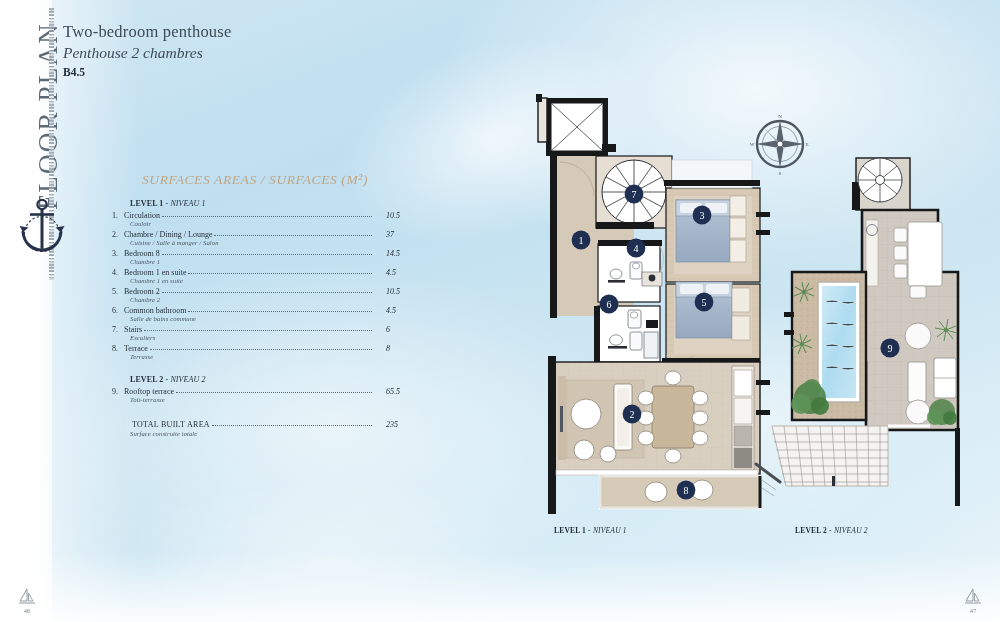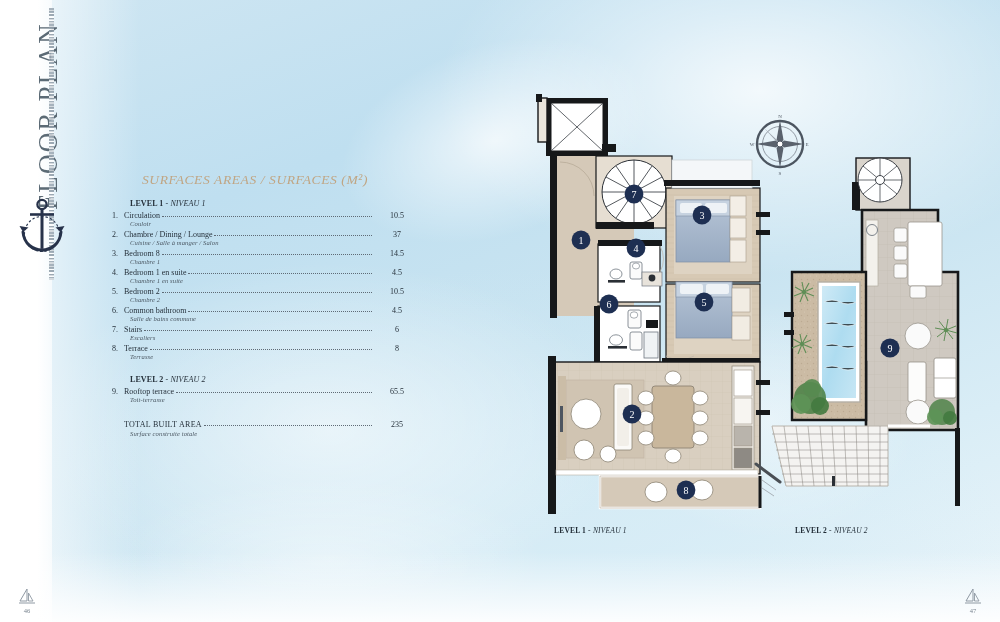--- a/index.html
+++ b/index.html
@@ -90,28 +90,28 @@
   .lvl i { font-style:italic; }
   .lvl.second { margin-top:15px; }
 
   .row { position:relative; display:flex; align-items:baseline; font-size:8px; color:#26313b; }
   .row .num { width:16px; text-align:right; padding-right:6px; flex:0 0 auto; }
   .row .en { flex:0 0 auto; white-space:nowrap; }
   .row .dots {
     flex:1 1 auto; margin:0 2px 0 2px; position:relative; top:-1px;
     border-bottom:1px dotted #5f6b76; height:5px; min-width:6px;
   }
-  .row .val { flex:0 0 34px; text-align:center; padding-left:12px; white-space:nowrap; }
+  .row .val { flex:0 0 34px; text-align:left; padding-left:12px; white-space:nowrap;font-style:italic; }
   .sub {
     font-size:6.6px; font-style:italic; color:#4a5661;
     margin:0 0 3px 22px; letter-spacing:.1px;
   }
 
   .total { margin-top:17px; }
-  .total .row .en { font-size:8px; letter-spacing:.3px; }
+  .total .row .en { font-size:8px; letter-spacing:.3px;margin-left:8px; }
   .total .sub { margin-top:1px; }
 
   
   .plan { position:absolute; }
   .caption {
     position:absolute; font-size:7.5px; color:#1f2a34; letter-spacing:.2px; white-space:nowrap;
   }
   .caption b{font-weight:bold;}
   .caption i{font-style:italic;}
 
@@ -142,20 +142,25 @@
       <circle cx="28" cy="8.5" r="4.6" fill="none" stroke="#27324a" stroke-width="2.3"></circle>
       <line x1="28" y1="13" x2="28" y2="52" stroke="#27324a" stroke-width="3"></line>
       <line x1="16" y1="18.5" x2="40" y2="18.5" stroke="#27324a" stroke-width="2.6"></line>
       <path d="M9 36 C10 48 19 54 28 54 C37 54 46 48 47 36" fill="none" stroke="#27324a" stroke-width="3" stroke-linecap="round"></path>
       <path d="M9 36 L5.5 30 L14.5 31.5 Z" fill="#27324a"></path>
       <path d="M47 36 L50.5 30 L41.5 31.5 Z" fill="#27324a"></path>
       <circle cx="28" cy="54" r="2" fill="#27324a"></circle>
     </svg>
   </div>
 
+  <div class="hdr">
+    <div class="l1">Two-bedroom penthouse</div>
+    <div class="l2">Penthouse 2 chambres</div>
+    <div class="l3">B4.5</div>
+  </div>
 
   <div class="areas">
     <div class="areas-title">SURFACES AREAS / SURFACES (M²)</div>
 
     <div class="lvl">
       <b>LEVEL 1</b>
       <span> - </span>
       <i>NIVEAU 1</i>
     </div>
     <div id="level1-rows">

